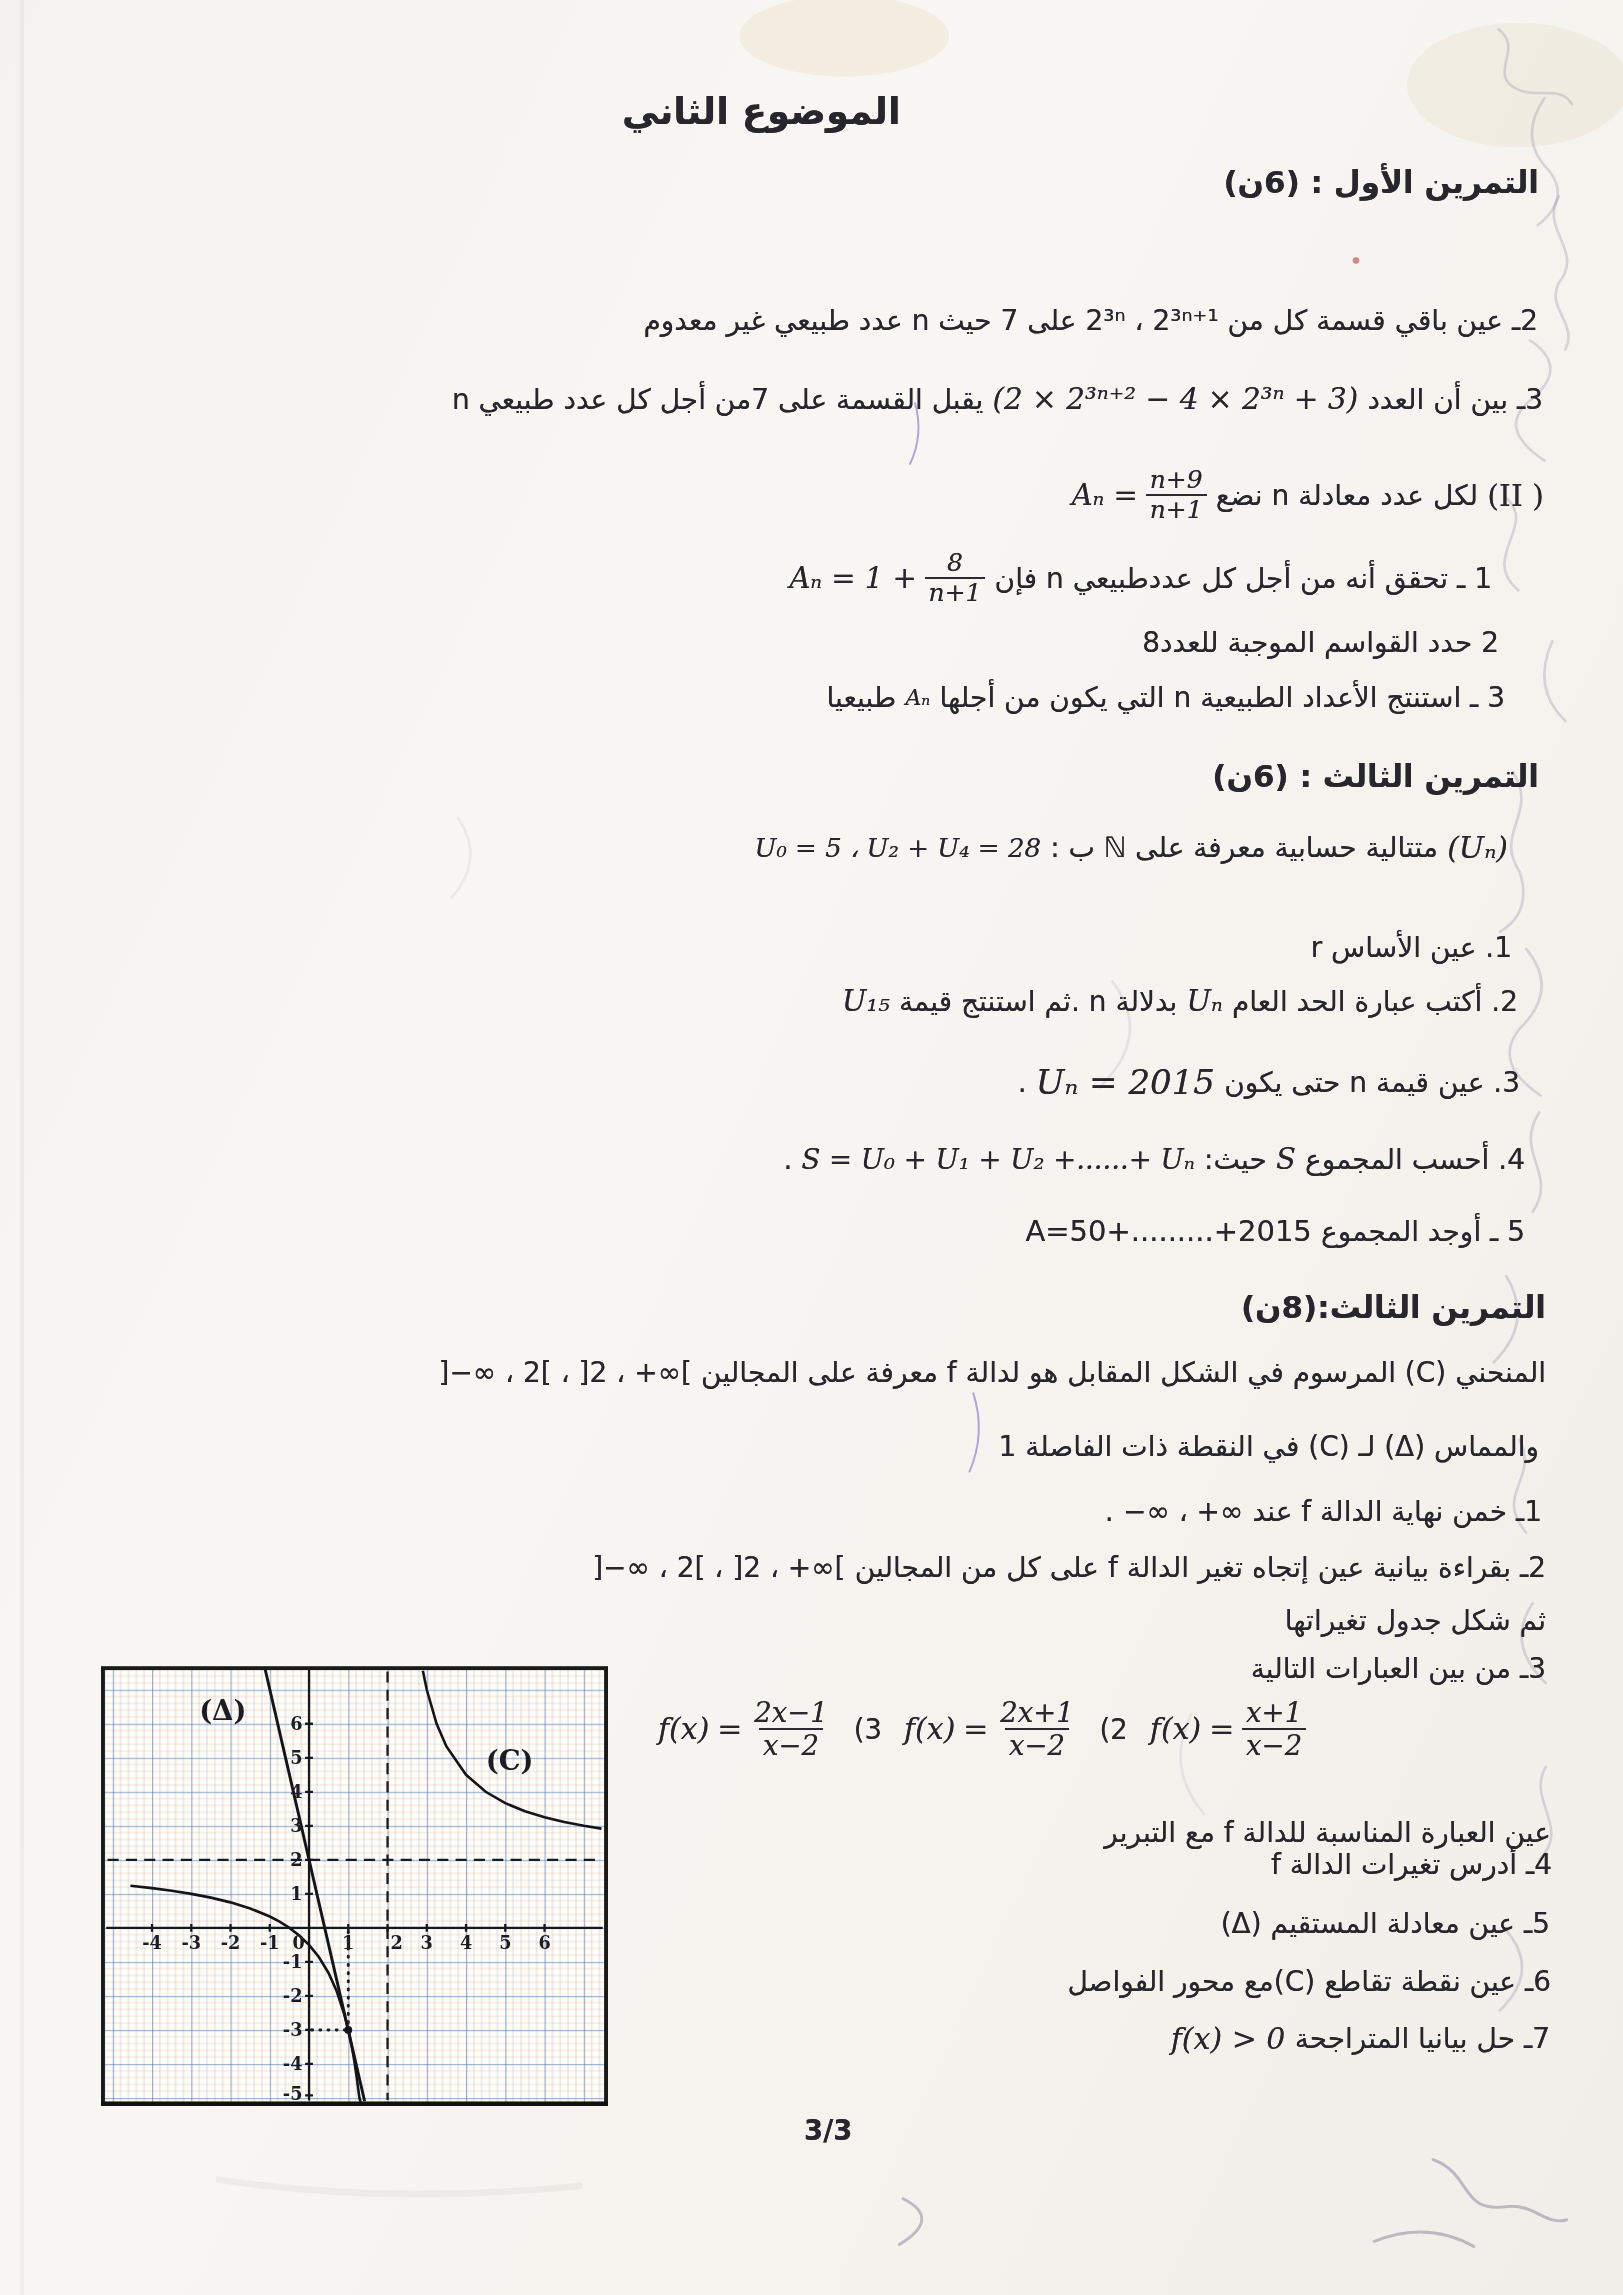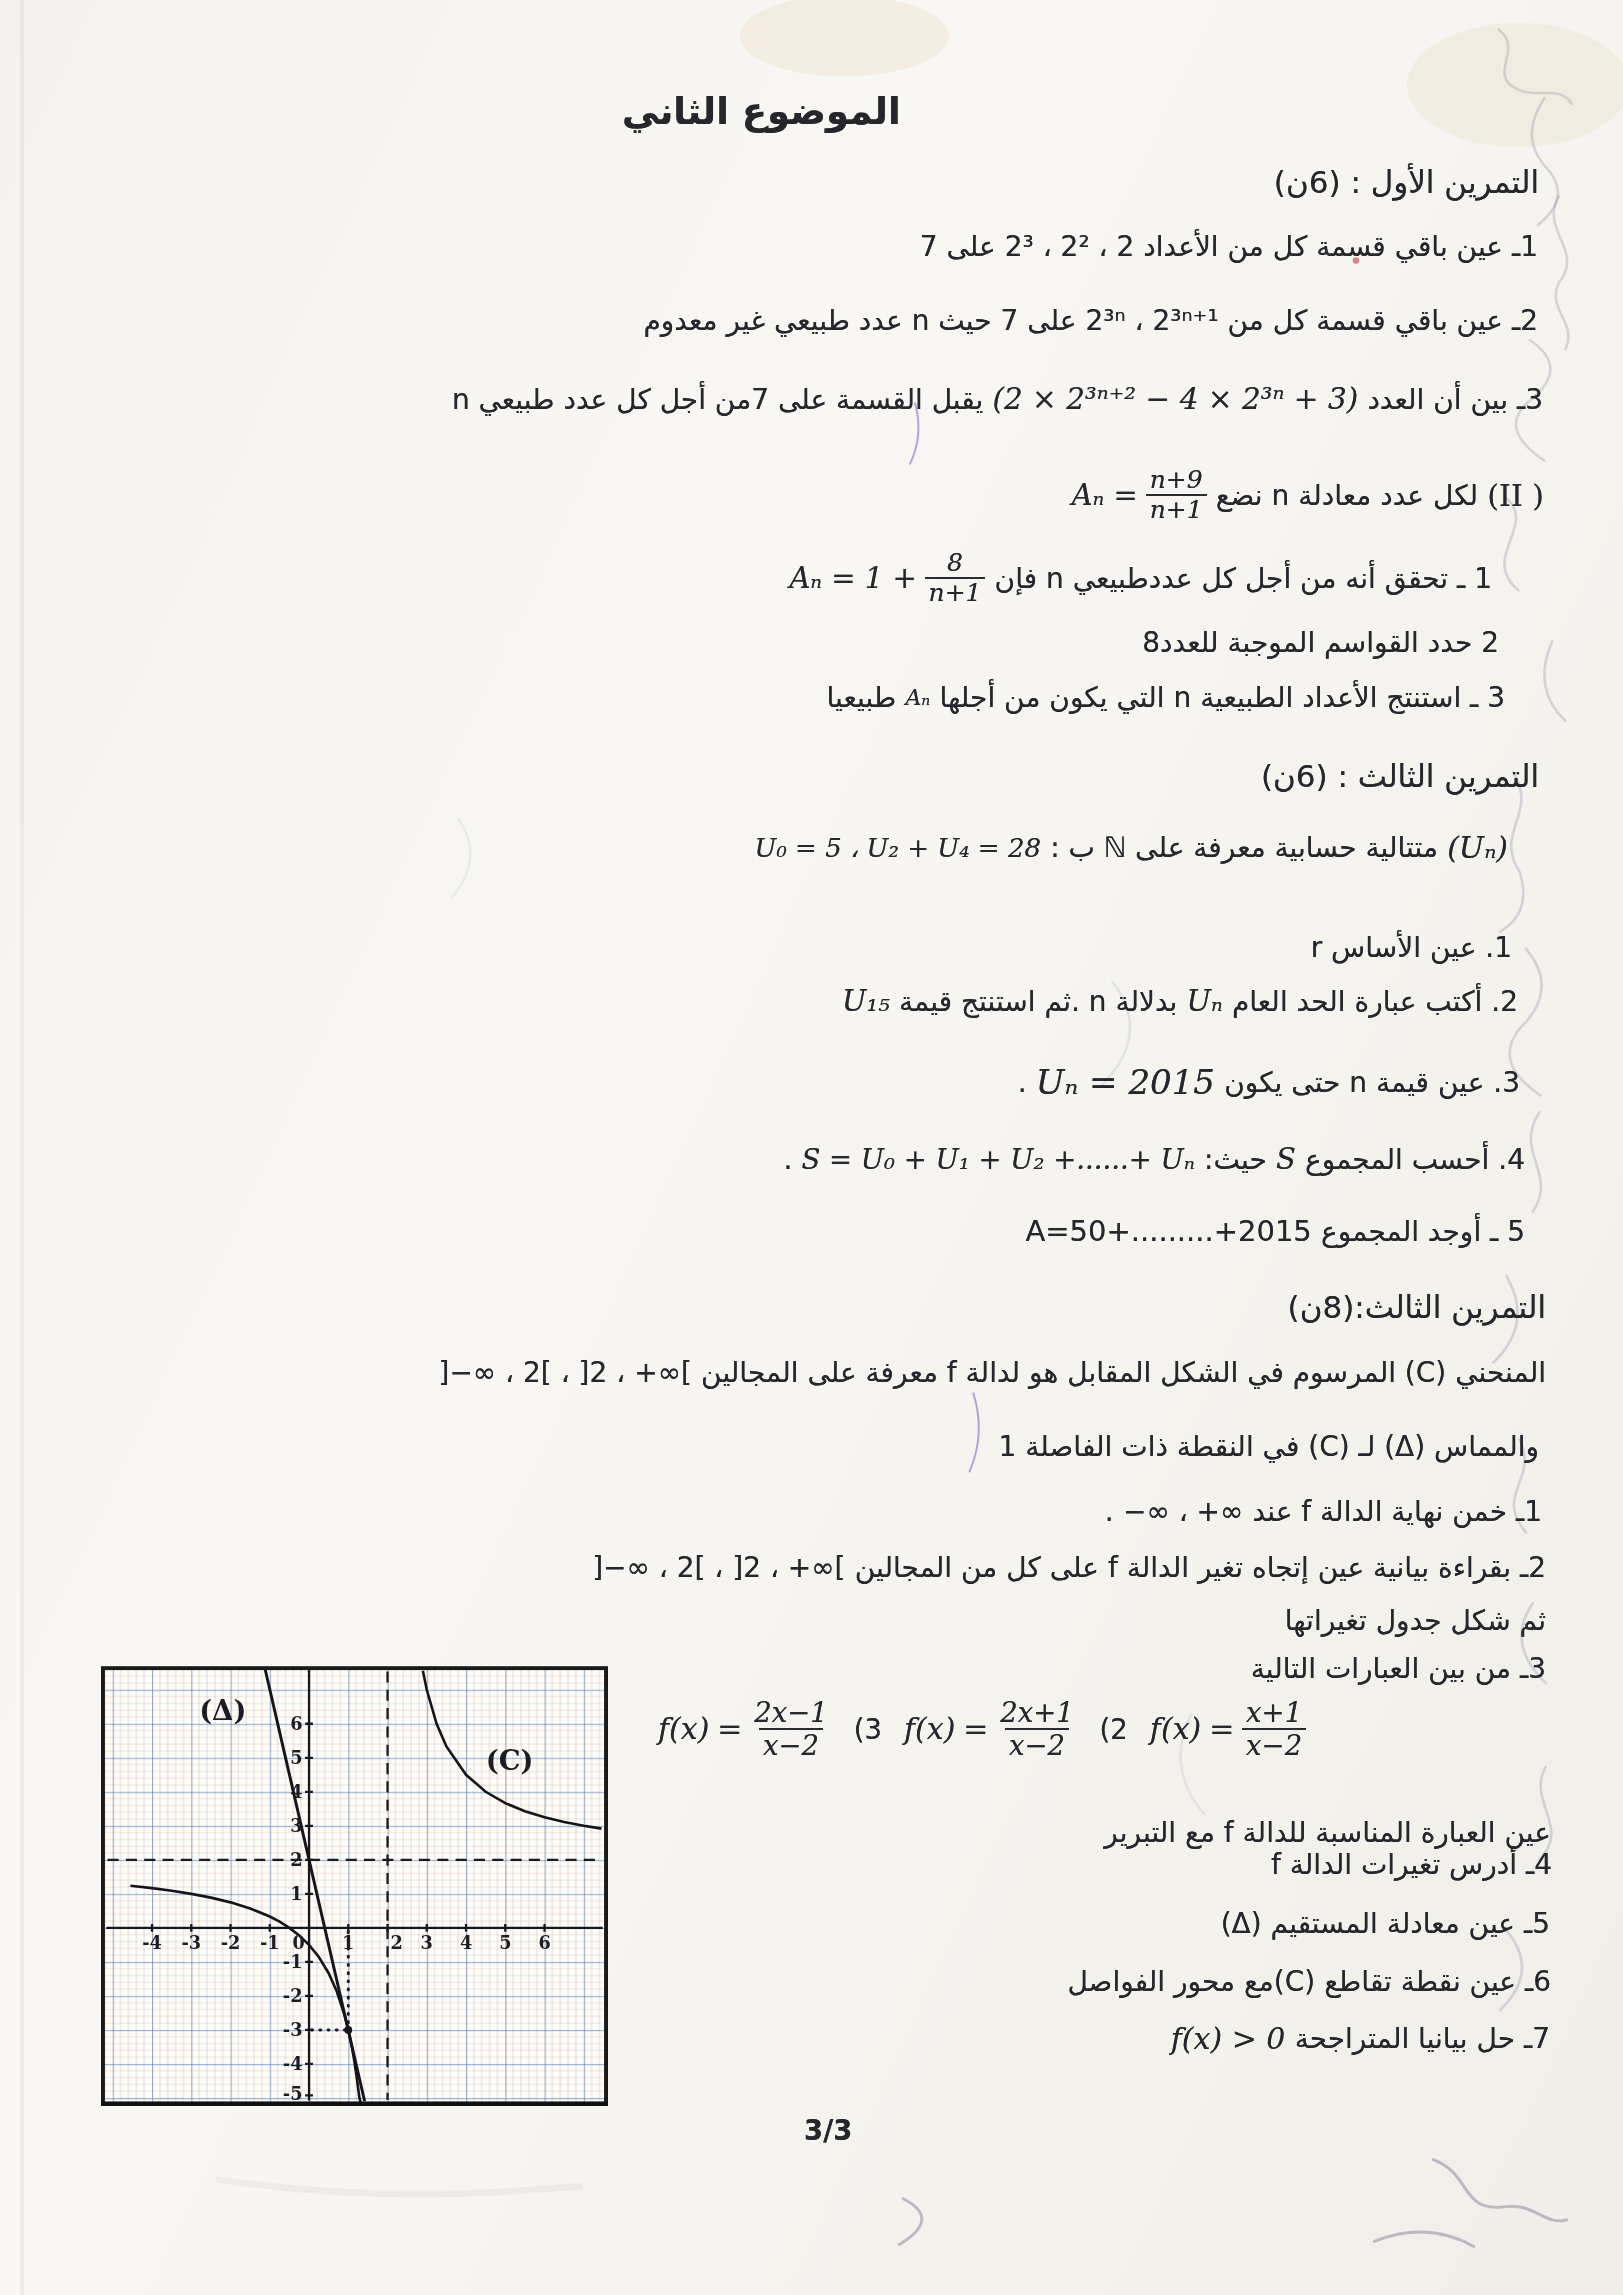--- a/index.html
+++ b/index.html
@@ -6,21 +6,21 @@
   .page{
     position:relative;width:1623px;height:2295px;overflow:hidden;
     background:linear-gradient(115deg,#f3f2ee 0%,#f8f7f4 38%,#f3f2ed 72%,#efeee9 100%);
     font-family:"DejaVu Sans",sans-serif;color:#26262c;
   }
   .line{position:absolute;white-space:nowrap;z-index:2;
         text-shadow:0 0 0.5px rgba(38,38,44,.75);}
   .rtl{direction:rtl;}
   .flexline{display:flex;align-items:center;gap:9.2px;}
   .title{font-size:37px;font-weight:700;}
-  .head{font-size:31px;font-weight:400;}
+  .head{font-size:31px;font-weight:700;}
   .ar{font-size:28px;font-weight:400;}
   .mi{font-family:"DejaVu Serif",serif;font-style:italic;}
   .mcluster{display:inline-flex;align-items:center;gap:7.9px;direction:ltr;
             font-family:"DejaVu Serif",serif;font-style:italic;font-size:29px;}
   .frac{display:inline-flex;flex-direction:column;align-items:center;
         font-family:"DejaVu Serif",serif;font-style:italic;font-size:25px;line-height:1.12;}
   .frac .den{border-top:2px solid #2a2a30;padding:0 3.9px;}
   .frac .num{padding:0 3.9px;}
   .formula-row{display:flex;align-items:center;gap:22px;direction:ltr;}
   .fx{display:inline-flex;align-items:center;gap:7.9px;
@@ -71,21 +71,20 @@
       <path d="M1487,2128 q20,62 -6,122"></path>
     </g>
     <circle cx="2072" cy="398" r="5" fill="rgba(190,42,50,.55)"></circle>
     <path d="M330,3330 q260,40 560,10" fill="none" stroke="rgba(70,65,60,.05)" stroke-width="10"></path>
   </svg>
 
   <div class="line title" style="left:622px;top:90px;" dir="rtl">الموضوع الثاني</div>
 
   <div class="line head rtl" style="right:84px;top:164px;" dir="rtl">التمرين الأول : (6ن)</div>
 
-  <div class="line ar rtl" style="right:85px;top:230px;" dir="rtl">1ـ عين باقي قسمة كل من الأعداد 2 ، 2² ، 2³ على 7</div>
 
   <div class="line ar rtl" style="right:85px;top:304px;" dir="rtl">2ـ عين باقي قسمة كل من 2³ⁿ ، 2³ⁿ⁺¹ على 7 حيث n عدد طبيعي غير معدوم</div>
 
   <div class="line ar rtl flexline" style="right:80px;top:382px;" dir="rtl">
     <span>3ـ بين أن العدد</span>
     <span dir="ltr" class="mi" style="font-size:29.5px;">(2 × 2³ⁿ⁺² − 4 × 2³ⁿ + 3)</span>
     <span>يقبل القسمة على 7من أجل كل عدد طبيعي n</span>
   </div>
 
   <div class="line ar rtl flexline" style="right:79px;top:466px;" dir="rtl">

